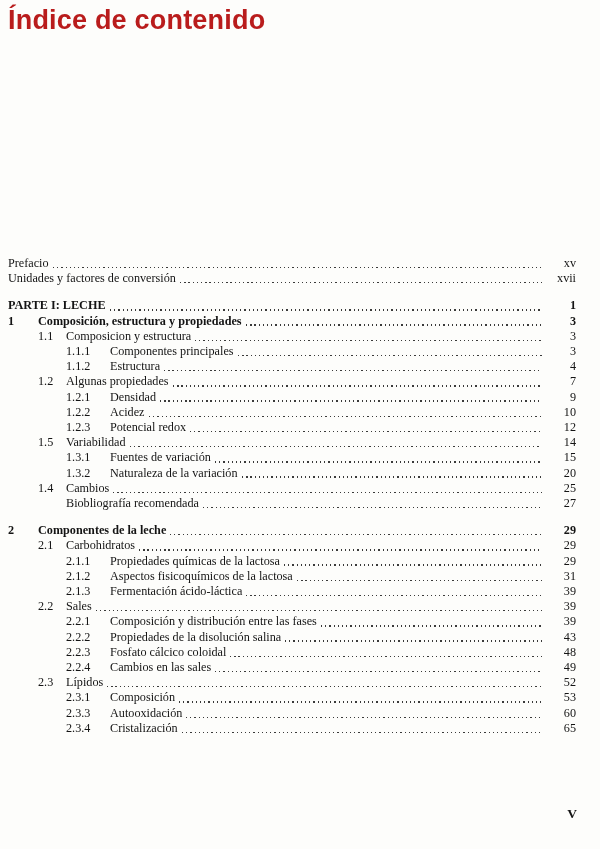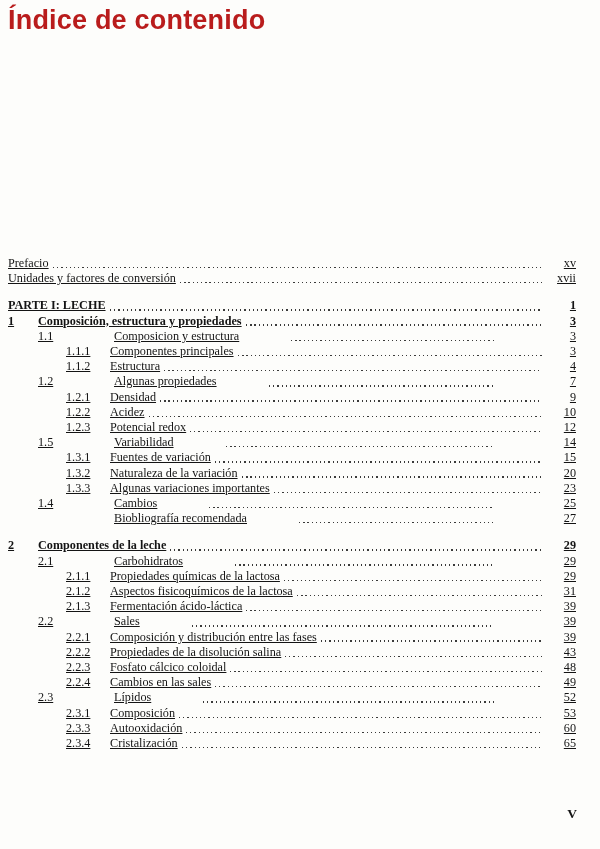--- a/index.html
+++ b/index.html
@@ -26,27 +26,26 @@
     left: 8px;
     right: 24px;
     top: 256px;
   }
   .toc-row {
     display: flex;
     align-items: flex-end;
     font-size: 12.2px;
     line-height: 15.2px;
     white-space: nowrap;
-    text-decoration: underline;
   }
   .toc-row.bold { font-weight: bold; }
   .toc-row.space-before { margin-top: 12px; }
   .num { flex: 0 0 auto; }
   .indent-0 .num { width: 30px; }
-  .indent-1 { padding-left: 30px; gap: 48px; }
+  .indent-1 { padding-left: 30px; }
   .indent-1 .num { width: 28px; }
   .indent-2 { padding-left: 58px; }
   .indent-2 .num { width: 44px; }
   .toc-row.no-num .num { width: 0; }
   .leader {
     flex: 1 1 auto;
     min-width: 8px;
     height: 1.4px;
     align-self: flex-end;
     margin: 0 4px 3px 4px;
@@ -149,26 +148,20 @@
       <span class="label">Fuentes de variación</span>
       <span class="leader"></span>
       <span class="page-col">15</span>
     </div>
     <div class="toc-row indent-2">
       <span class="num">1.3.2</span>
       <span class="label">Naturaleza de la variación</span>
       <span class="leader"></span>
       <span class="page-col">20</span>
     </div>
-    <div class="toc-row indent-2">
-      <span class="num">1.3.3</span>
-      <span class="label">Algunas variaciones importantes</span>
-      <span class="leader"></span>
-      <span class="page-col">23</span>
-    </div>
     <div class="toc-row indent-1">
       <span class="num">1.4</span>
       <span class="label">Cambios</span>
       <span class="leader"></span>
       <span class="page-col">25</span>
     </div>
     <div class="toc-row indent-1">
       <span class="num"></span>
       <span class="label">Biobliografía recomendada</span>
       <span class="leader"></span>

